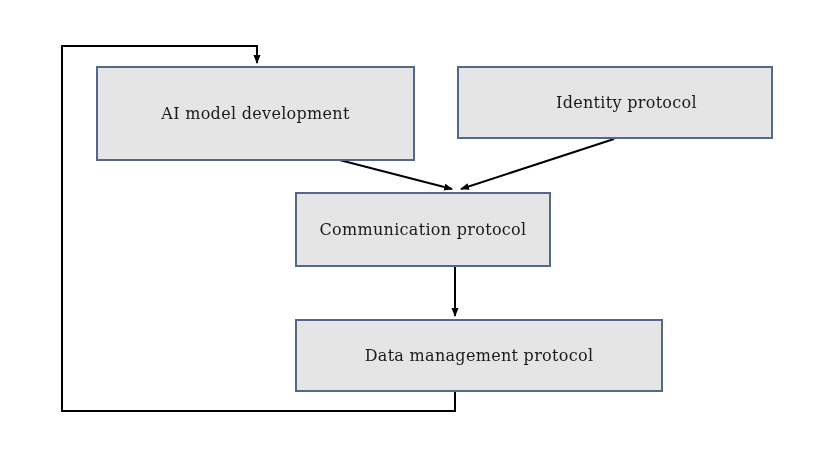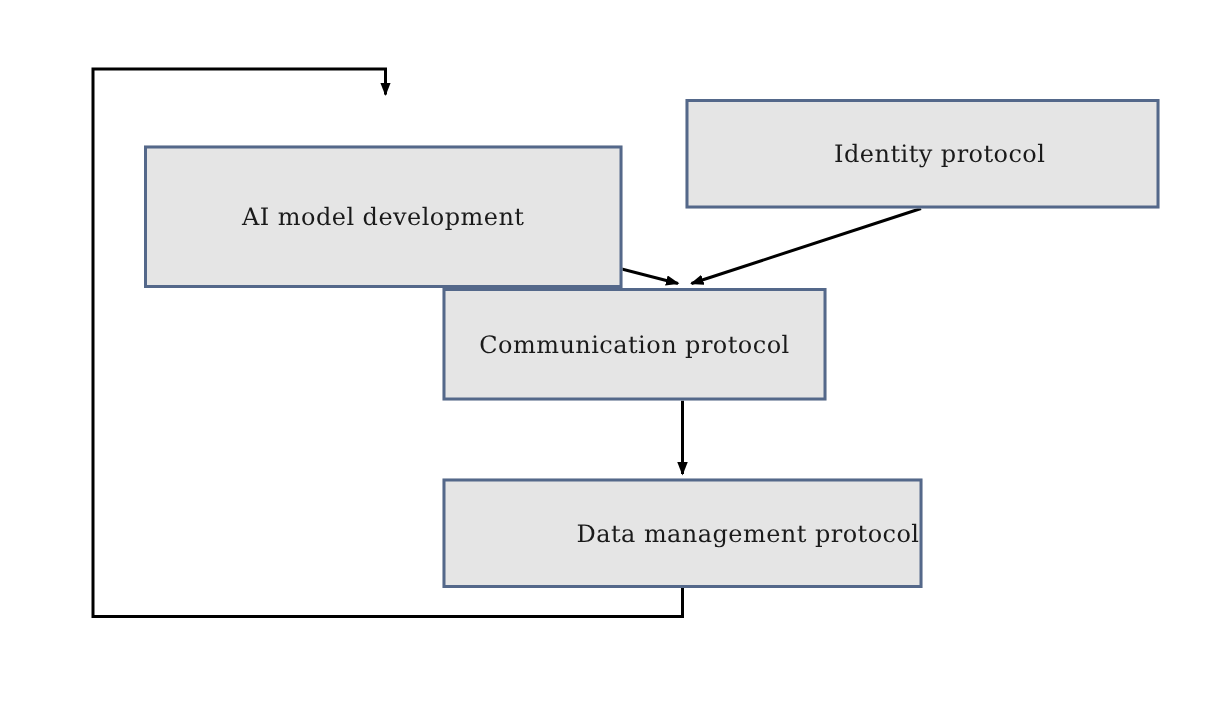--- a/index.html
+++ b/index.html
@@ -35,24 +35,24 @@
     background: var(--node-fill);
     border: 2px solid var(--node-border);
     display: flex;
     align-items: center;
     justify-content: center;
     color: var(--text);
     font-size: 16px;
     letter-spacing: 0.3px;
     text-align: center;
   }
-  .node-ai       { left: 96px;  top: 66px;  width: 319px; height: 95px; margin-top: 31px; }
+  .node-ai       { left: 96px;  top: 66px;  width: 319px; height: 95px; }
   .node-identity { left: 457px; top: 66px;  width: 316px; height: 73px; padding-left: 23px; }
   .node-comm     { left: 295px; top: 192px; width: 256px; height: 75px; }
-  .node-data     { left: 295px; top: 319px; width: 320px; height: 73px; justify-content: flex-end; }
+  .node-data     { left: 295px; top: 319px; width: 368px; height: 73px; }
 </style>
 </head>
 <body>
 
 <div class="canvas">
 
   <svg class="connectors" viewBox="0 0 815 475" xmlns="http://www.w3.org/2000/svg">
     <defs>
       <marker id="arrow" class="arrowhead" markerWidth="10" markerHeight="8" refX="8" refY="3.5" orient="auto" markerUnits="userSpaceOnUse">
         <path d="M0,0 L9,3.5 L0,7 Z" fill="#000000"></path>

